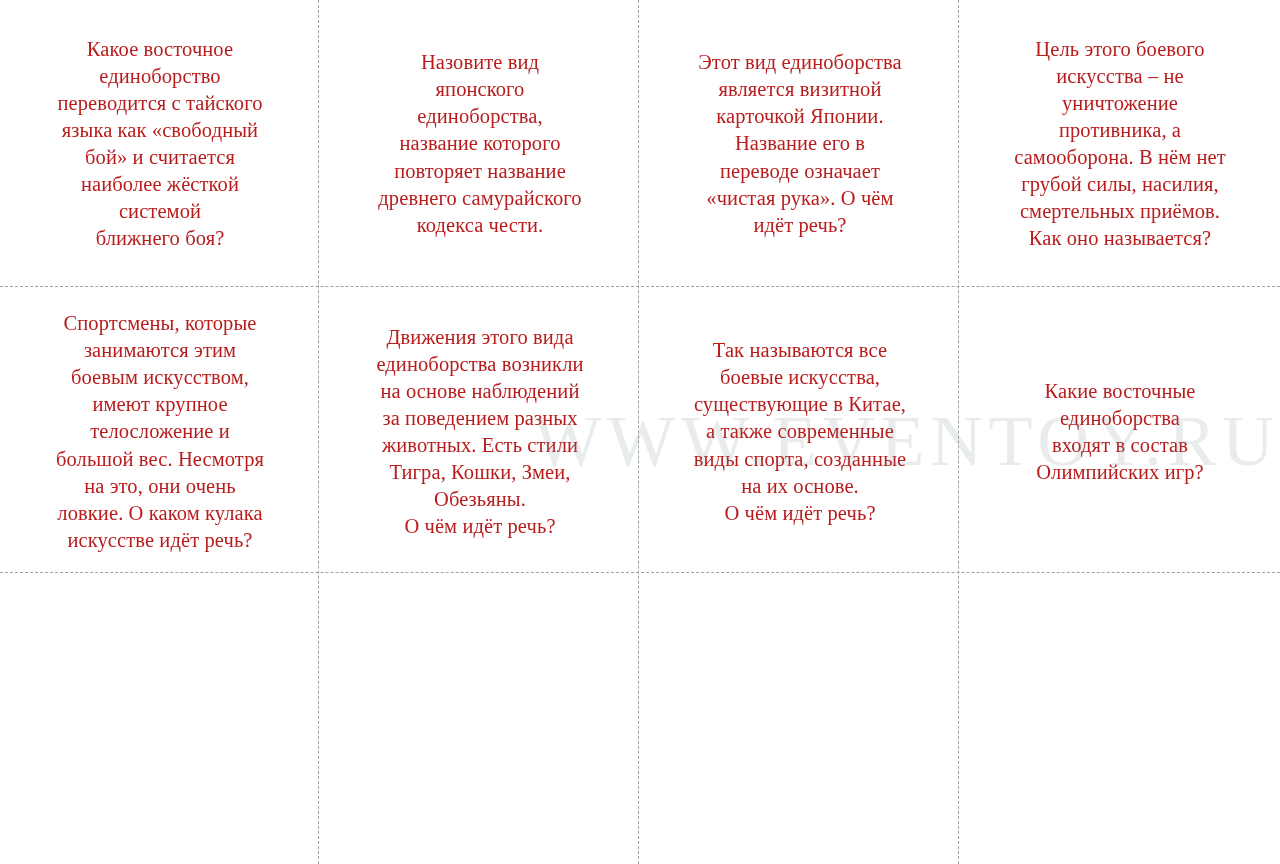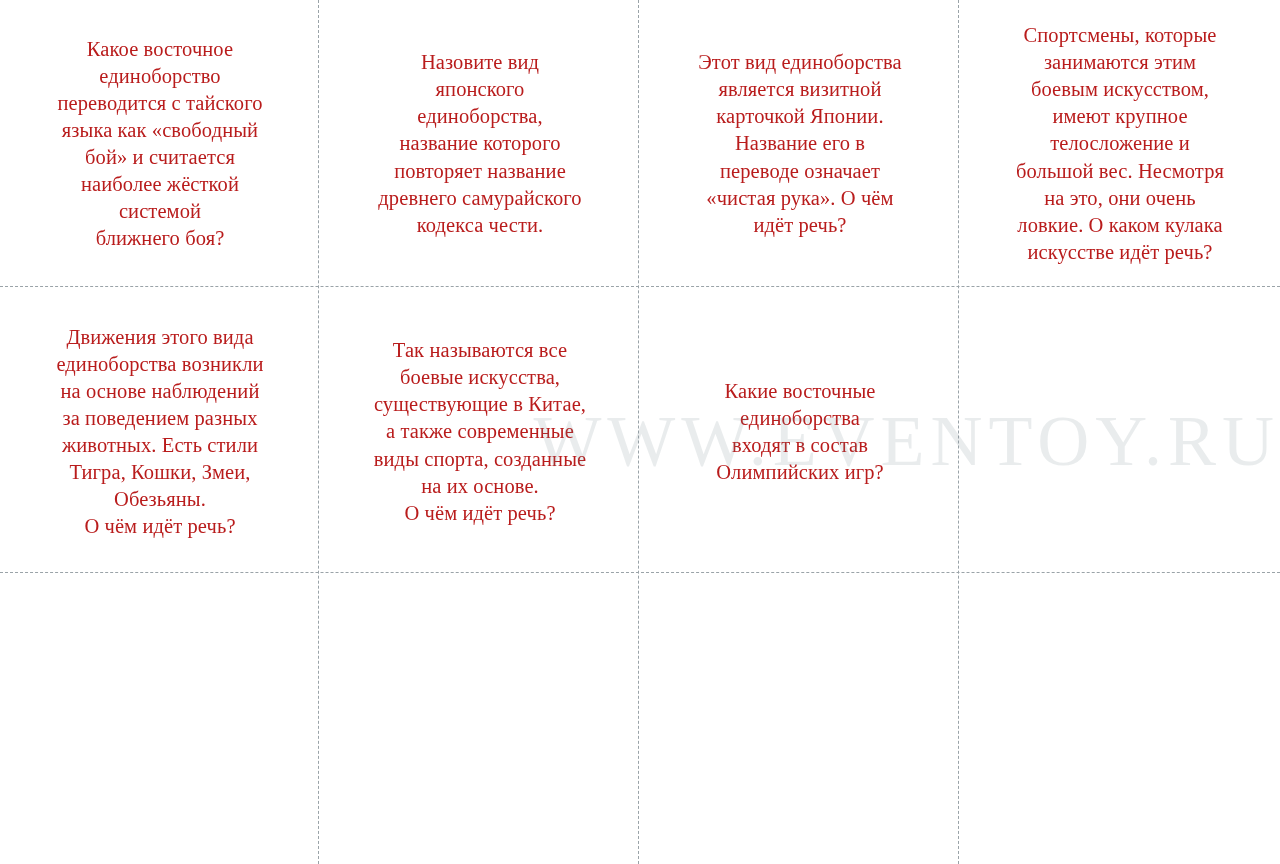--- a/index.html
+++ b/index.html
@@ -119,20 +119,30 @@
     </div>
     <div class="cell">
       <div class="card-text">Этот вид единоборства
 является визитной
 карточкой Японии.
 Название его в
 переводе означает
 «чистая рука». О чём
 идёт речь?</div>
     </div>
+    <div class="cell">
+      <div class="card-text">Цель этого боевого
+искусства – не
+уничтожение
+противника, а
+самооборона. В нём нет
+грубой силы, насилия,
+смертельных приёмов.
+Как оно называется?</div>
+    </div>
 
     <div class="cell">
       <div class="card-text">Спортсмены, которые
 занимаются этим
 боевым искусством,
 имеют крупное
 телосложение и
 большой вес. Несмотря
 на это, они очень
 ловкие. О каком кулака

